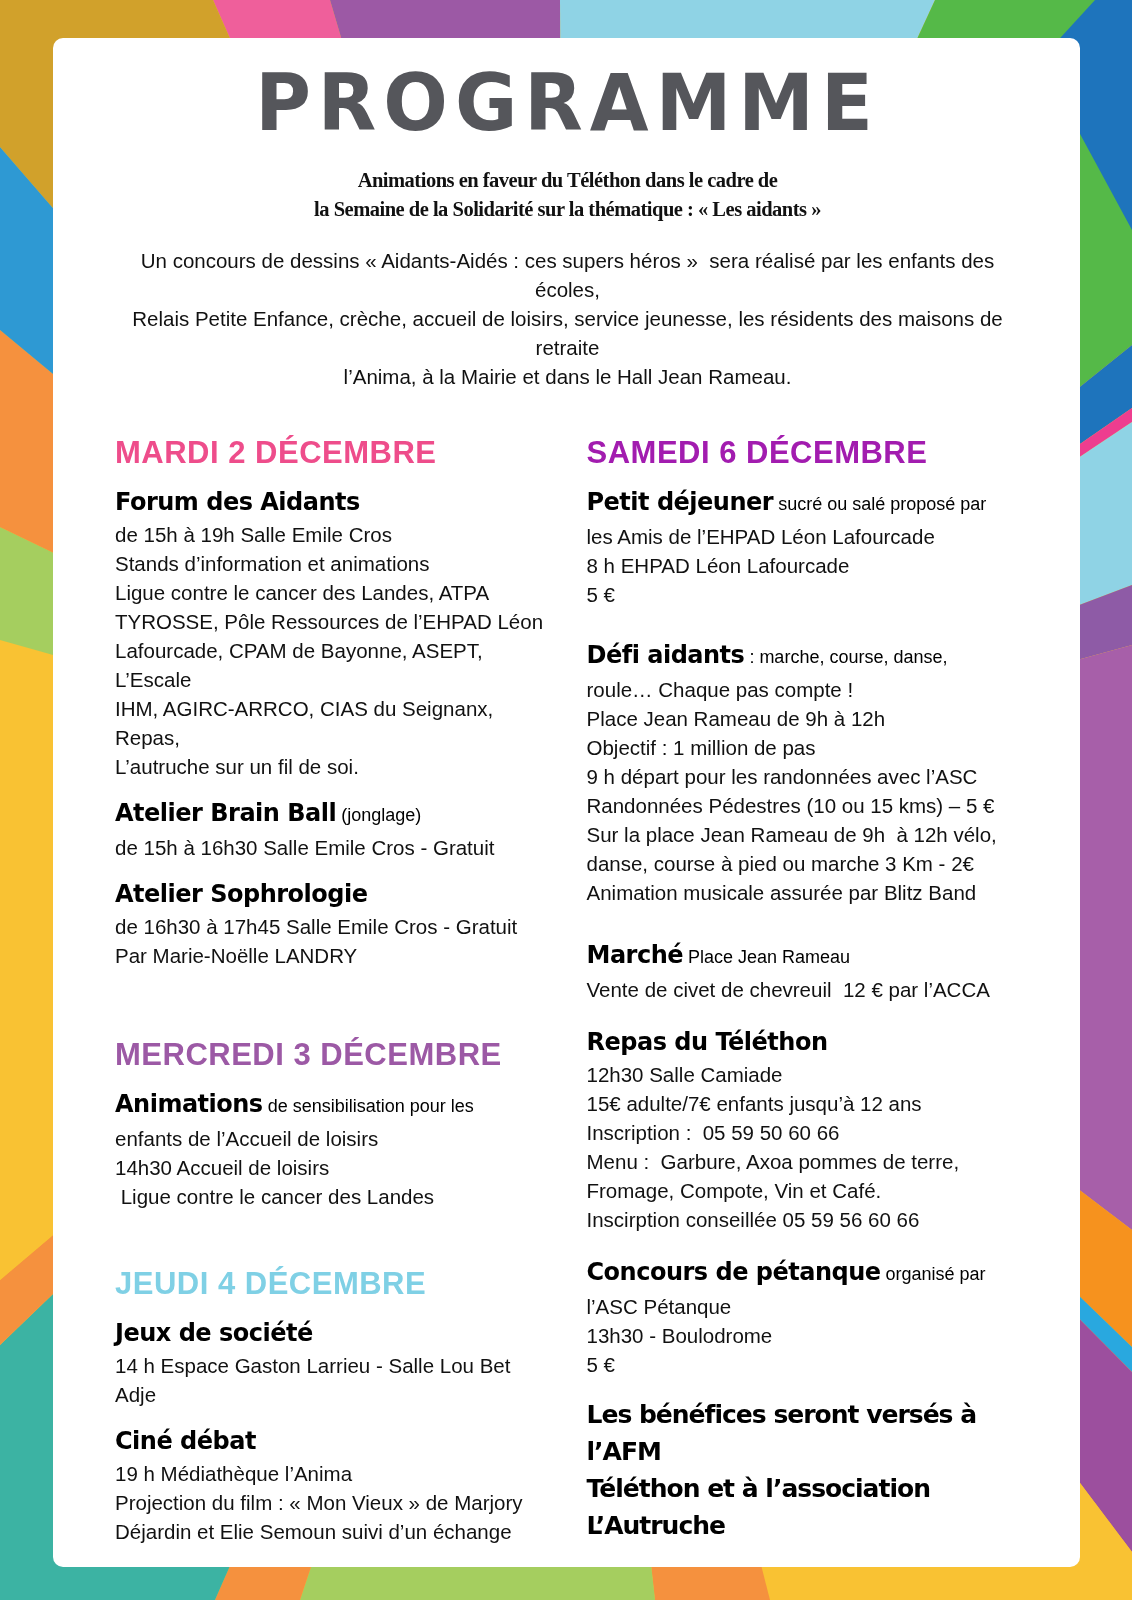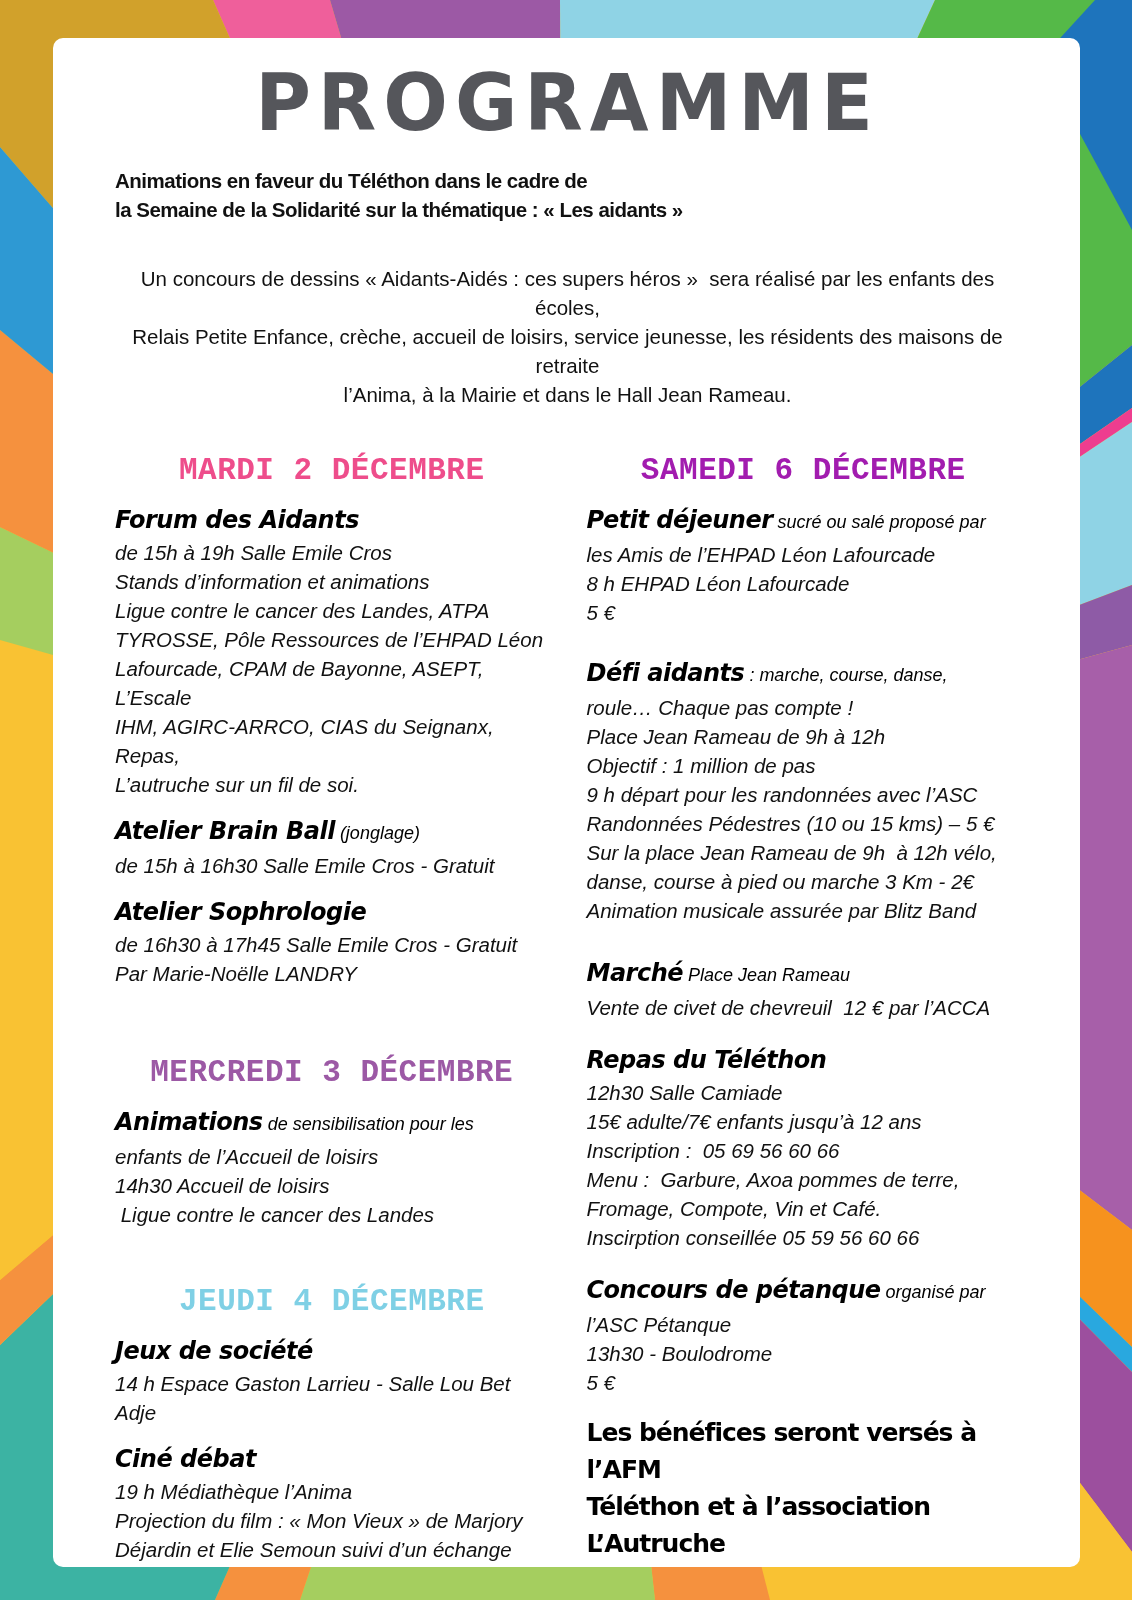--- a/index.html
+++ b/index.html
@@ -13,36 +13,35 @@
     background:#ffffff;border-radius:10px;box-sizing:border-box;
     padding:16px 60px 0 62px;overflow:hidden;
   }
   .title{
     font-family:"DejaVu Sans",sans-serif;font-weight:bold;
     font-size:76px;line-height:86px;letter-spacing:7px;
     color:#55565B;text-align:center;margin:6px 0 20px 0;
     transform:scaleY(1.02);
   }
   .subtitle{
-    font-family:Liberation Sans, sans-serif;font-weight:bold;
-    font-size:26px;line-height:38px;color:#000;text-align:left;
-    margin-bottom:40px;letter-spacing:-0.5px;
+    font-family:Liberation Serif, serif;font-weight:bold;
+    font-size:26px;line-height:38px;color:#000;text-align:center;
+    margin-bottom:22px;letter-spacing:-0.5px;
   }
   .intro{
     font-size:21px;line-height:31px;color:#111;text-align:center;
     margin-bottom:34px;
   }
   .columns{display:grid;grid-template-columns:1fr 1fr;column-gap:38px;}
   .day{
-    font-family:Liberation Mono, monospace;font-weight:bold;
+    font-family:Liberation Sans, sans-serif;font-weight:bold;
     font-size:31px;line-height:36px;letter-spacing:0.5px;
     margin:10px 0 16px 0;
-    text-align:center;
   }
-  .event{margin-bottom:17px;font-style:italic;}
+  .event{margin-bottom:17px;}
   .event-head{font-family:"DejaVu Sans",sans-serif;font-weight:bold;
     font-size:24px;line-height:31px;color:#000;letter-spacing:-0.5px;margin-bottom:2px;}
   .event-suffix{font-family:"Liberation Sans",sans-serif;font-weight:normal;
     font-size:18px;letter-spacing:0;}
   .line{font-size:20.5px;line-height:29px;color:#111;white-space:pre-wrap;}
   .note{margin:14px 0 0 0;}
   .note .line{
     font-family:"DejaVu Sans",sans-serif;font-weight:bold;
     font-size:25px;line-height:37px;color:#000;letter-spacing:-1px;white-space:pre-wrap;
   }
@@ -157,21 +156,21 @@
         <div class="spacer" style="height: 16px;"></div>
         <div class="event">
           <div class="event-head"><span class="event-title">Marché</span><span class="event-suffix"> Place Jean Rameau</span></div>
           <div class="line">Vente de civet de chevreuil  12 € par l’ACCA</div>
         </div>
         <div class="spacer" style="height: 6px;"></div>
         <div class="event">
           <div class="event-head"><span class="event-title">Repas du Téléthon</span></div>
           <div class="line">12h30 Salle Camiade</div>
           <div class="line">15€ adulte/7€ enfants jusqu’à 12 ans</div>
-          <div class="line">Inscription :  05 69 56 60 66</div>
+          <div class="line">Inscription :  05 59 50 60 66</div>
           <div class="line">Menu :  Garbure, Axoa pommes de terre,</div>
           <div class="line">Fromage, Compote, Vin et Café.</div>
           <div class="line">Inscirption conseillée 05 59 56 60 66</div>
         </div>
         <div class="spacer" style="height: 6px;"></div>
         <div class="event">
           <div class="event-head"><span class="event-title">Concours de pétanque</span><span class="event-suffix"> organisé par</span></div>
           <div class="line">l’ASC Pétanque</div>
           <div class="line">13h30 - Boulodrome</div>
           <div class="line">5 €</div>

